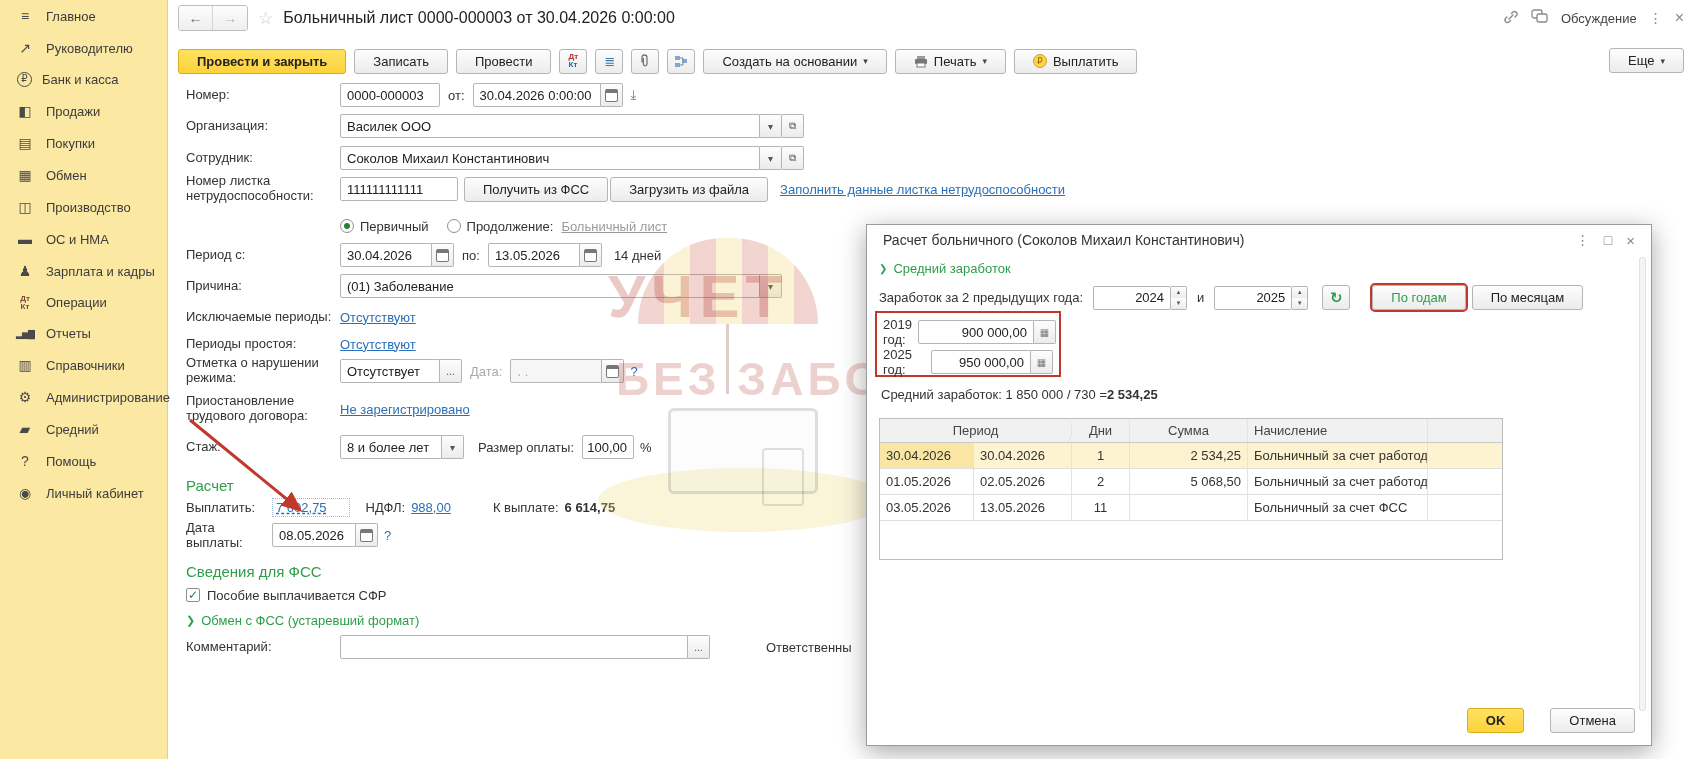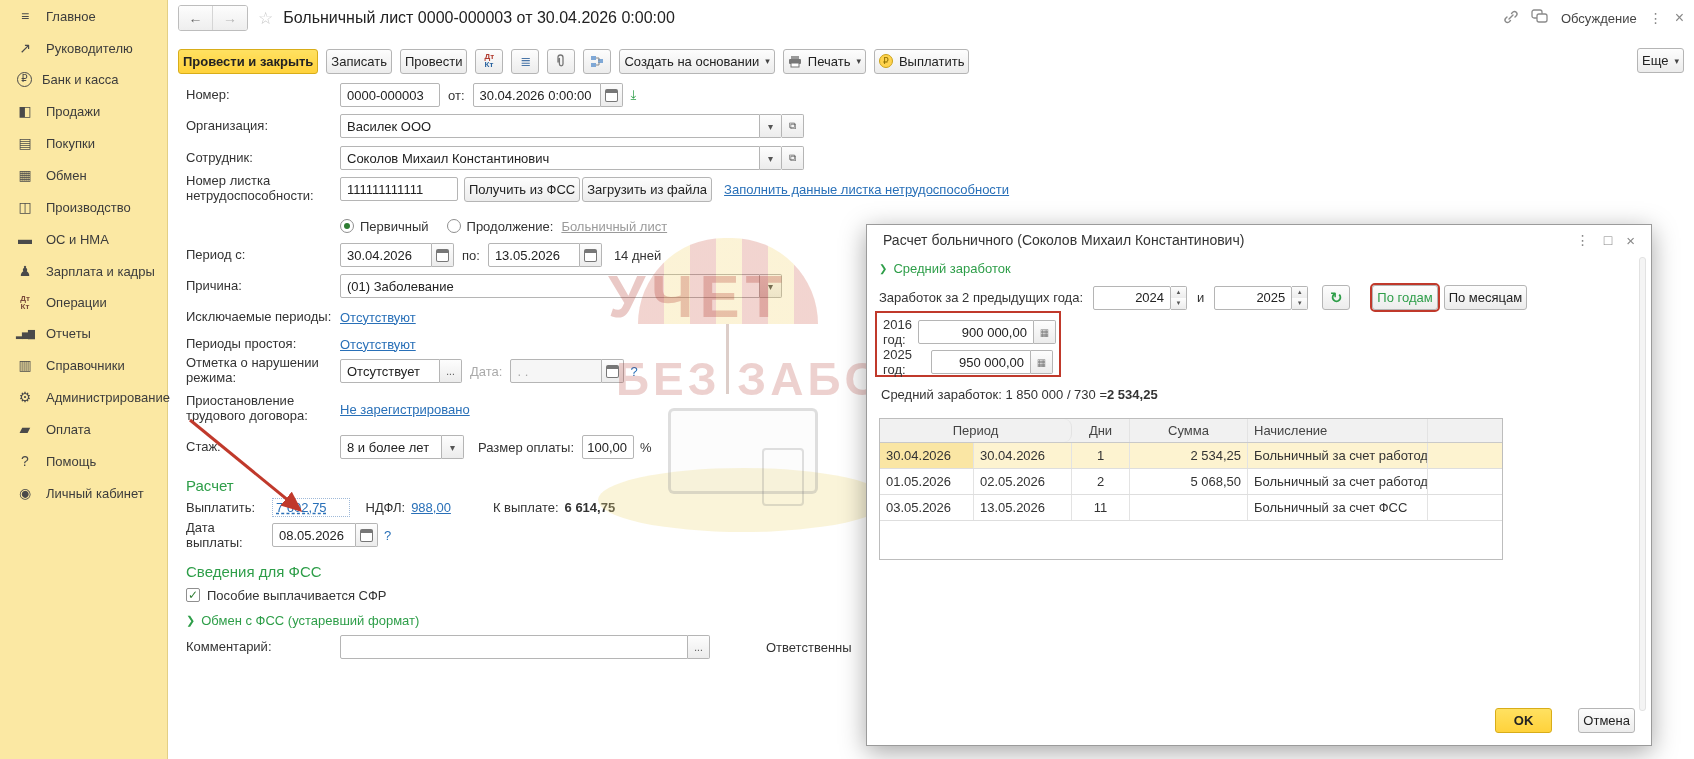--- a/index.html
+++ b/index.html
@@ -22,21 +22,21 @@
   .navbtn { width:34px; height:24px; background:linear-gradient(#fdfdfd,#eee); border:none; border-right:1px solid #d5d5d5; color:#666; font-size:14px; cursor:pointer; }
   .navbtn:last-child { border-right:none; color:#b5b5b5; }
   .star { color:#c9c9c9; font-size:17px; margin-right:10px; }
   .title { font-size:16px; color:#222; }
   .title-right { margin-left:auto; display:flex; align-items:center; gap:12px; color:#777; }
   .t-ico { font-size:14px; color:#888; cursor:pointer; }
   .discussion { color:#444; cursor:pointer; }
 
   
   .toolbar { position:absolute; left:10px; top:47px; right:10px; height:28px; display:flex; align-items:center; gap:8px; }
-  .btn { height:25px; padding:0 4px; background:linear-gradient(#fdfdfd,#ececec); border:1px solid #b5b5b5; border-radius:3px; font-size:13px; color:#222; cursor:pointer; display:inline-flex; align-items:center; gap:6px; font-family:inherit; }
+  .btn { height:25px; padding:0 18px; background:linear-gradient(#fdfdfd,#ececec); border:1px solid #b5b5b5; border-radius:3px; font-size:13px; color:#222; cursor:pointer; display:inline-flex; align-items:center; gap:6px; font-family:inherit; }
   .btn.primary { background:linear-gradient(#ffe161,#ffd23b); border-color:#d8ad19; font-weight:bold; }
   .btn.icon-only { padding:0 6px; min-width:28px; justify-content:center; }
   .caret { font-size:9px; color:#444; }
   .dtkt { font-size:8px; line-height:.95; font-weight:bold; color:#b03a2e; text-align:left; }
   .dtkt .kt { color:#2a64a0; }
   .reg-ico { color:#4a76a8; font-size:13px; letter-spacing:-1px; }
   .coin { width:14px; height:14px; border-radius:50%; background:#ffd34d; border:1px solid #caa21b; color:#8a6d00; font-size:9px; line-height:12px; text-align:center; }
   .more-btn { position:absolute; right:0; top:1px; }
 
   
@@ -158,21 +158,21 @@
   <div class="side-item" data-name="sidebar-item-directories">
       <span class="s-icon" data-name="directories-icon">▥</span>
       <span data-name="sidebar-item-label">Справочники</span>
     </div>
   <div class="side-item" data-name="sidebar-item-administration">
       <span class="s-icon" data-name="administration-icon">⚙</span>
       <span data-name="sidebar-item-label">Администрирование</span>
     </div>
   <div class="side-item" data-name="sidebar-item-payment">
       <span class="s-icon" data-name="payment-icon">▰</span>
-      <span data-name="sidebar-item-label">Оплата</span>
+      <span data-name="sidebar-item-label">Средний</span>
     </div>
   <div class="side-item" data-name="sidebar-item-help">
       <span class="s-icon" data-name="help-icon">?</span>
       <span data-name="sidebar-item-label">Помощь</span>
     </div>
   <div class="side-item" data-name="sidebar-item-account">
       <span class="s-icon" data-name="account-icon">◉</span>
       <span data-name="sidebar-item-label">Личный кабинет</span>
     </div>
 </aside>
@@ -464,21 +464,21 @@
       </span>
     <button class="btn icon-only" style="margin-left:14px" data-name="refresh-button">
         <span class="refresh" data-name="refresh-icon">↻</span>
       </button>
     <button class="btn green-text ann" style="margin-left:22px" data-name="by-years-button">По годам</button>
     <button class="btn" style="margin-left:6px" data-name="by-months-button">По месяцам</button>
   </div>
 
   <div class="years-box" data-name="yearly-earnings-box">
     <div class="yrow" data-name="year-2024-row">
-      <span style="width:58px" data-name="year-2024-label">2016 год:</span>
+      <span style="width:58px" data-name="year-2024-label">2019 год:</span>
       <span class="seg">
           <span class="inp right" style="width:116px" data-name="year-2024-input">900 000,00</span>
           <span class="mini" data-name="calculator-icon">
             <span class="calc-ico">▦</span>
           </span>
         </span>
     </div>
     <div class="yrow" data-name="year-2025-row">
       <span style="width:58px" data-name="year-2025-label">2025 год:</span>
       <span class="seg">

